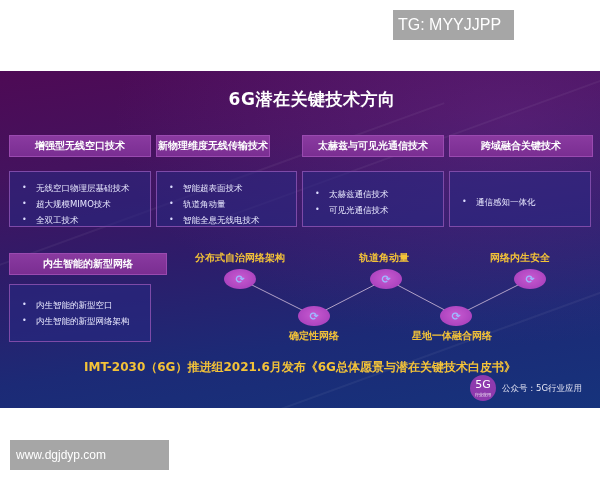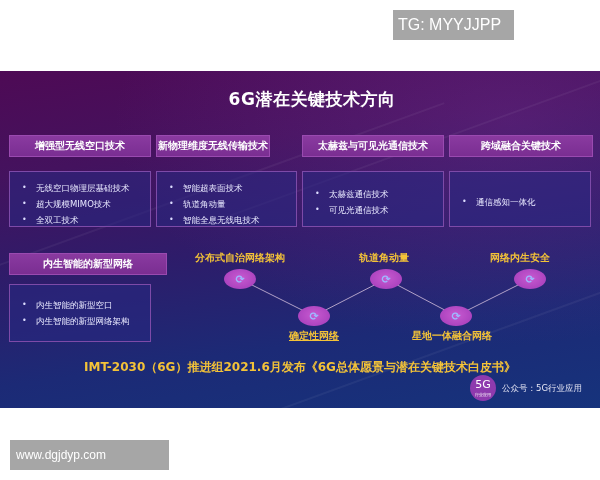--- a/index.html
+++ b/index.html
@@ -132,21 +132,21 @@
       <li><span class="bullet">•</span><span>内生智能的新型空口</span></li>
       <li><span class="bullet">•</span><span>内生智能的新型网络架构</span></li>
     </ul>
   </div>
 
   <svg class="links" width="600" height="337">
     <polyline points="240,208 314,245 386,208 456,245 530,208" fill="none" stroke="#c9b6d6" stroke-width="1" opacity="0.85"></polyline>
   </svg>
 
   <div class="node-label" style="left:240px; top:180px;">分布式自治网络架构</div>
-  <div class="node-label" style="left:314px; top:258px;text-decoration:underline;">确定性网络</div>
+  <div class="node-label" style="left:314px; top:258px;">确定性网络</div>
   <div class="node-label" style="left:384px; top:180px;">轨道角动量</div>
   <div class="node-label" style="left:452px; top:258px;">星地一体融合网络</div>
   <div class="node-label" style="left:520px; top:180px;">网络内生安全</div>
 
   <div class="node" style="left:224px; top:198px;">
     <span class="glyph">⟳</span>
   </div>
   <div class="node" style="left:298px; top:235px;">
     <span class="glyph">⟳</span>
   </div>

